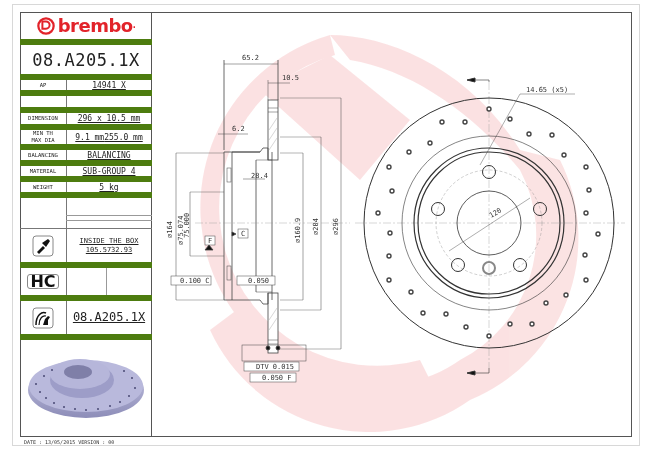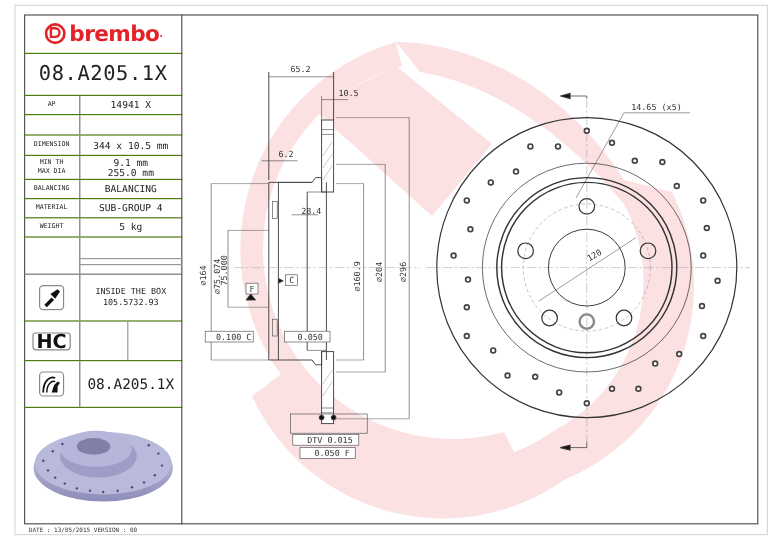--- a/index.html
+++ b/index.html
@@ -1,22 +1,22 @@
 <!DOCTYPE html>
 <html><head>
 <meta charset="utf-8">
 <style>
   html, body { margin:0; padding:0; background:#ffffff; }
   body { width:653px; height:452px; position:relative; overflow:hidden; font-family:"DejaVu Sans Mono", monospace; color:#222; }
   .outer { position:absolute; left:12px; top:4px; width:628px; height:442px; border:1px solid #d8d8d8; box-sizing:border-box; }
   .frame { position:absolute; left:20px; top:12px; width:612px; height:425px; border:1px solid #555; box-sizing:border-box; }
   .left { position:absolute; left:20px; top:12px; width:132px; height:425px; border-right:1px solid #555; box-sizing:border-box; }
-  .row { position:absolute; left:0; width:132px; border-bottom:1px solid #4d7c0f; box-sizing:border-box; }
+  .row { position:absolute; left:0; width:132px; border-bottom:6px solid #4d7c0f; box-sizing:border-box; }
   .lbl { position:absolute; left:0; width:46px; top:0; bottom:0; border-right:1px solid #777; display:flex; align-items:center; justify-content:center; font-size:5.5px; text-align:center; line-height:7px; font-family:"DejaVu Sans Mono", monospace; }
-  .val { position:absolute; left:46px; right:0; top:0; bottom:0; display:flex; align-items:center; justify-content:center; font-size:8px; text-align:center; line-height:9px; }
+  .val { position:absolute; left:46px; right:0; top:0; bottom:0; display:flex; align-items:center; justify-content:center; font-size:8px; text-align:center; line-height:9px;text-decoration:underline; }
   .logo { display:flex; align-items:center; justify-content:center; height:100%; color:#e2232a; font-family:"DejaVu Sans", sans-serif; font-weight:bold; font-size:18px; letter-spacing:-0.5px; }
   .pn { display:flex; align-items:center; justify-content:center; height:100%; font-family:"DejaVu Sans Mono", monospace; font-size:17px; letter-spacing:0.5px; }
   .footer { position:absolute; left:24px; top:439px; font-size:5px; font-family:"DejaVu Sans Mono", monospace; color:#333; }
   .draw { position:absolute; left:0; top:0; }
   .dimtxt { font-family:"DejaVu Sans Mono", monospace; font-size:7px; fill:#333; }
 </style>
 </head>
 <body>
 
 <div class="outer"></div>
@@ -191,28 +191,28 @@
   </div>
   <div class="row" style="top:68px;height:16px;">
     <div class="lbl">AP</div>
     <div class="val">14941 X</div>
   </div>
   <div class="row" style="top:84px;height:17px;">
     <div class="lbl"></div>
   </div>
   <div class="row" style="top:101px;height:17px;">
     <div class="lbl">DIMENSION</div>
-    <div class="val">344 x 10.5 mm</div>
+    <div class="val">296 x 10.5 mm</div>
   </div>
   <div class="row" style="top:118px;height:20px;">
     <div class="lbl" style="flex-direction:column;">
       <span>MIN TH</span>
       <span>MAX DIA</span>
     </div>
-    <div class="val" style="flex-direction:column;">
+    <div class="val" style="flex-direction:row;">
       <span>9.1 mm</span>
       <span>255.0 mm</span>
     </div>
   </div>
   <div class="row" style="top:138px;height:16px;">
     <div class="lbl">BALANCING</div>
     <div class="val">BALANCING</div>
   </div>
   <div class="row" style="top:154px;height:16px;">
     <div class="lbl">MATERIAL</div>

